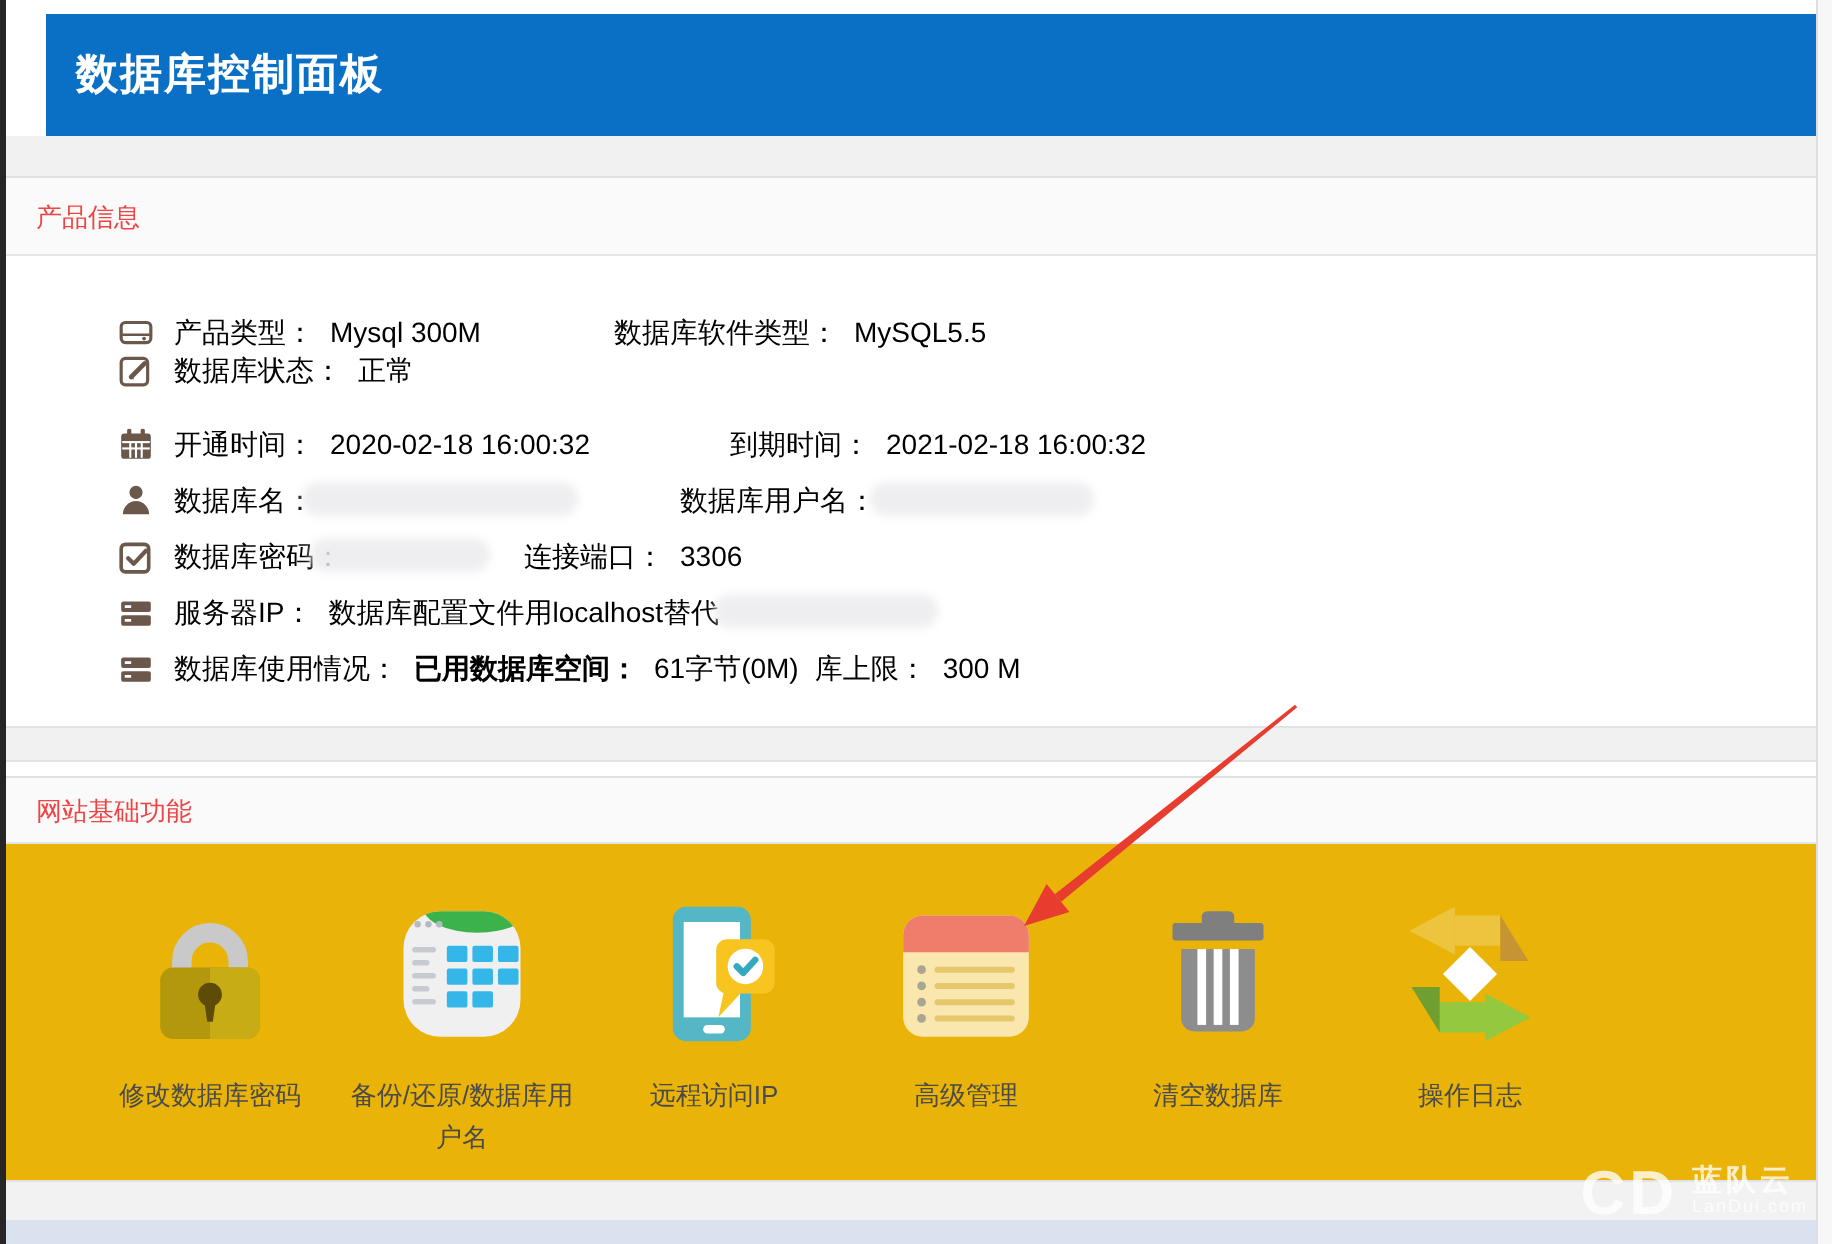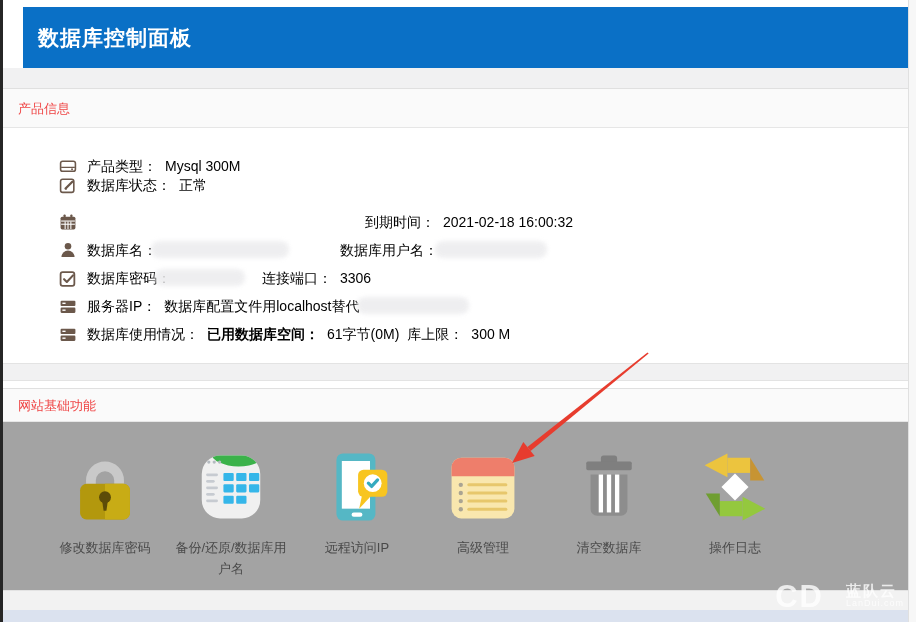--- a/index.html
+++ b/index.html
@@ -29,30 +29,30 @@
   .info-row { position:absolute; left:0; width:100%; height:28px; font-size:14px; color:#000000; line-height:28px; }
   .ricon { position:absolute; left:56px; top:5px; width:18px; height:18px; }
   .ricon svg { display:block; }
   .c1 { position:absolute; left:84px; white-space:nowrap; }
   .c2 { position:absolute; white-space:nowrap; }
   .val { margin-left:8px; }
   .bold-seg { font-weight:bold; margin-left:8px; }
   .seg { margin-left:8px;margin-top:12px; }
   .redacted { position:absolute; top:5px; height:17px; border-radius:8px; background:#ececee; filter:blur(2px); opacity:.85; }
 
-  .features-body { position:absolute; top:422px; left:0; width:100%; height:168px; background:#a3a3a3; }
+  .features-body { position:absolute; top:422px; left:0; width:100%; height:168px; background:#eab308; }
   .features { display:flex; padding-left:39px; padding-top:25px; }
   .feature { width:126px; display:flex; flex-direction:column; align-items:center; cursor:pointer; }
   .fe-icon { width:80px; height:80px; display:flex; align-items:center; justify-content:center; }
   .fe-label { margin-top:11px; font-size:13px; color:#4a4a4a; text-align:center; max-width:116px; line-height:1.6; }
 
   .bottom-gray { position:absolute; top:590px; left:0; width:100%; height:20px; background:#f2f2f2; border-top:1px solid #e3e3e3; }
   .bottom-blue { position:absolute; top:610px; left:0; width:100%; height:12px; background:#dbe2ef; }
 
-  .watermark { position:absolute; top:579px; right:12px; height:34px; display:flex; align-items:center; gap:22px; color:rgba(255,255,255,0.78); z-index:6; pointer-events:none; }
+  .watermark { position:absolute; top:579px; right:12px; height:34px; display:flex; align-items:center; gap:7px; color:rgba(255,255,255,0.78); z-index:6; pointer-events:none; }
   .wm-logo { font-size:31px; font-weight:bold; letter-spacing:2px; line-height:1; }
   .wm-col { display:flex; flex-direction:column; line-height:1.1; }
   .wm-brand { font-size:15px; font-weight:bold; letter-spacing:2px; }
   .wm-site { font-size:9px; letter-spacing:1px; }
 
   .arrow-overlay { position:absolute; inset:0; width:916px; height:622px; z-index:7; pointer-events:none; }
 </style>
 </head>
 <body>
 
@@ -78,20 +78,21 @@
 
       <div class="info-row" style="top:24px">
         <span class="ricon">
           <svg width="18" height="18" viewBox="0 0 17 17">
               <rect x="1.5" y="4" width="14" height="9.5" rx="2" fill="none" stroke="#6b584b" stroke-width="1.5"></rect>
               <line x1="2" y1="9.8" x2="15" y2="9.8" stroke="#6b584b" stroke-width="1.2"></line>
               <circle cx="12.3" cy="11.6" r="0.9" fill="#6b584b"></circle>
             </svg>
         </span>
         <span class="c1"><span>产品类型：</span><span class="val">Mysql 300M</span></span>
+        <span class="c2" style="left:304px"><span>数据库软件类型：</span><span class="val">MySQL5.5</span></span>
       </div>
 
       <div class="info-row" style="top:43px">
         <span class="ricon">
           <svg width="18" height="18" viewBox="0 0 17 17">
               <rect x="1.5" y="3" width="12.5" height="12.5" rx="2" fill="none" stroke="#6b584b" stroke-width="1.5"></rect>
               <path d="M6.2 11.8 L12.6 5.4" stroke="#6b584b" stroke-width="2.2" stroke-linecap="round"></path>
               <path d="M5.5 12.5 l2 0.5 l-0.5 -2 z" fill="#6b584b"></path>
             </svg>
         </span>
@@ -104,20 +105,21 @@
               <rect x="1.5" y="3.5" width="14" height="12" rx="1.5" fill="#6b584b"></rect>
               <rect x="4.3" y="1.3" width="2" height="3.4" rx="0.8" fill="#6b584b"></rect>
               <rect x="10.7" y="1.3" width="2" height="3.4" rx="0.8" fill="#6b584b"></rect>
               <line x1="2" y1="7.6" x2="15" y2="7.6" stroke="#fff" stroke-width="1"></line>
               <line x1="2" y1="10.6" x2="15" y2="10.6" stroke="#fff" stroke-width="1"></line>
               <line x1="5.8" y1="8" x2="5.8" y2="15" stroke="#fff" stroke-width="1"></line>
               <line x1="8.5" y1="8" x2="8.5" y2="15" stroke="#fff" stroke-width="1"></line>
               <line x1="11.2" y1="8" x2="11.2" y2="15" stroke="#fff" stroke-width="1"></line>
             </svg>
         </span>
+        <span class="c1"><span>开通时间：</span><span class="val">2020-02-18 16:00:32</span></span>
         <span class="c2" style="left:362px"><span>到期时间：</span><span class="val">2021-02-18 16:00:32</span></span>
       </div>
 
       <div class="info-row" style="top:108px">
         <span class="ricon">
           <svg width="18" height="18" viewBox="0 0 17 17">
               <circle cx="8.5" cy="4.9" r="3.1" fill="#6b584b"></circle>
               <path d="M2.3 15.2 a6.2 6.2 0 0 1 12.4 0 Z" fill="#6b584b"></path>
             </svg>
         </span>

